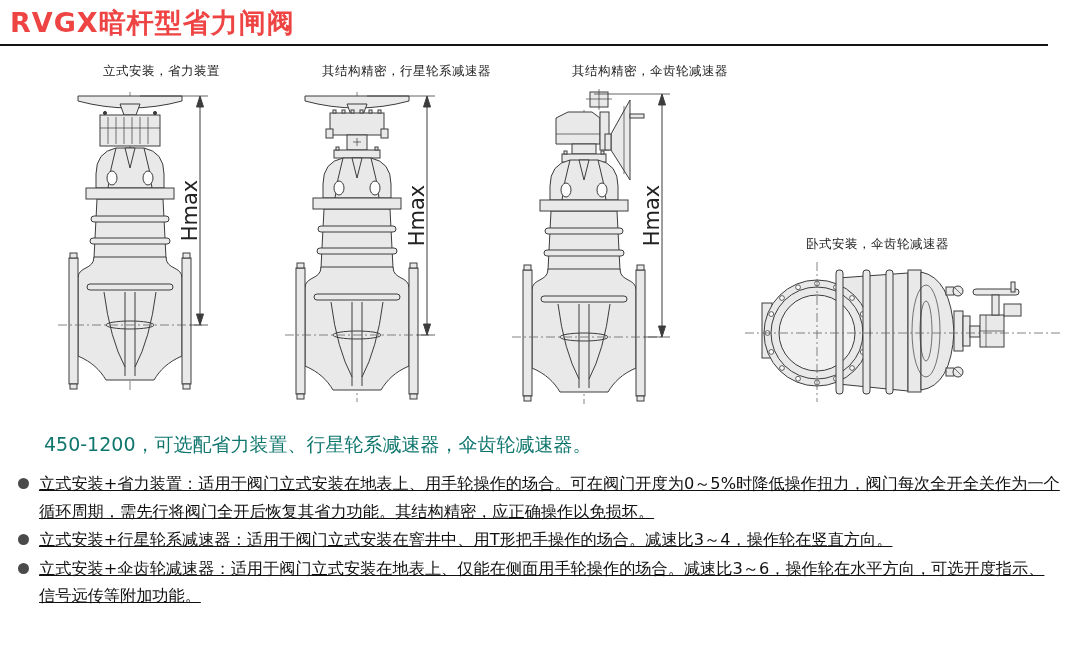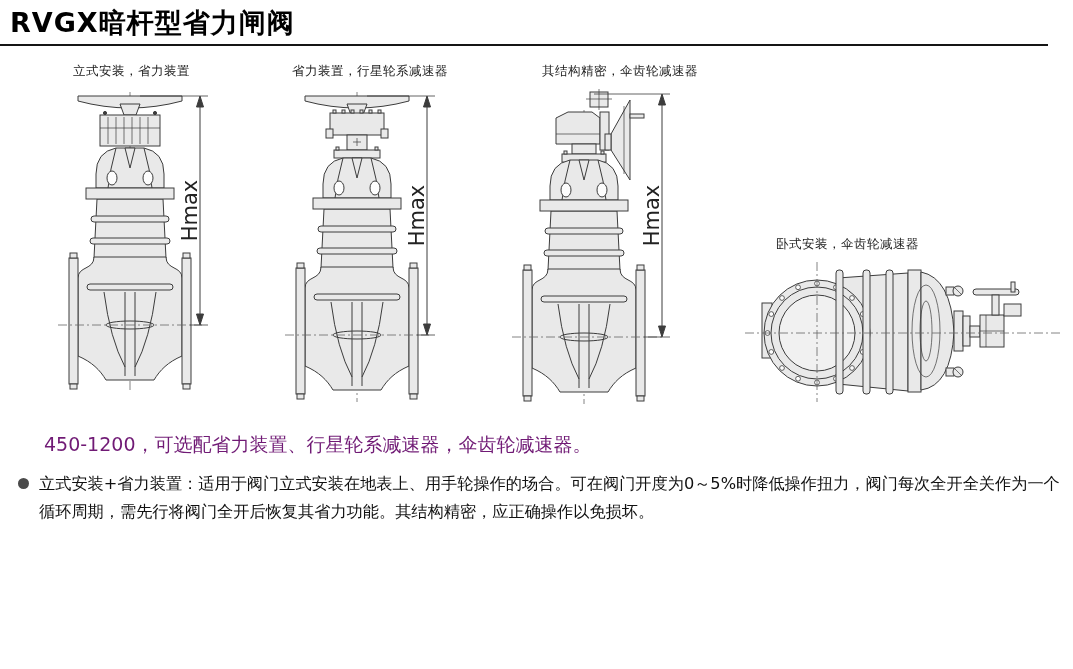--- a/index.html
+++ b/index.html
@@ -3,61 +3,61 @@
 <meta charset="utf-8">
 <style>
   html,body{margin:0;padding:0;}
   body{
     width:1073px;height:669px;position:relative;background:#ffffff;
     font-family:"DejaVu Sans",sans-serif;overflow:hidden;
     -webkit-font-smoothing:antialiased;
   }
   .abs{position:absolute;}
   .page-title{
-    left:10px;top:5px;font-size:27px;font-weight:bold;color:#000000;
+    left:10px;top:5px;font-size:27px;font-weight:bold;color:#ef4444;
     letter-spacing:1px;white-space:nowrap;
   }
   .title-rule{left:0;top:44px;width:1048px;height:2px;background:#151515;}
   .diagram-caption{
-    font-size:12.5px;color:#1b1b1b;white-space:nowrap;letter-spacing:0.5px;
+    font-size:12.5px;color:#1b1b1b;white-space:nowrap;letter-spacing:0.5px;margin-left:30px;
   }
   .cap1{left:73px;top:63px;}
   .cap2{left:292px;top:63px;}
   .cap3{left:542px;top:63px;}
   .cap4{left:776px;top:236px;}
   .svg1{left:40px;top:86px;}
   .svg2{left:267px;top:86px;}
   .svg3{left:494px;top:86px;}
   .svg4{left:743px;top:256px;}
   .intro-line{
-    left:44px;top:432px;font-size:19px;color:#701a75;white-space:nowrap;
+    left:44px;top:432px;font-size:19px;color:#0f766e;white-space:nowrap;
   }
   .bullet-list{
     left:18px;top:470px;width:1042px;
   }
   .bullet-item{
     display:flex;align-items:flex-start;margin-bottom:1px;
   }
   .bullet-dot{
     width:11px;height:11px;border-radius:50%;background:#4a4a4a;
     margin:8px 10px 0 0;flex-shrink:0;
   }
   .bullet-text{
-    font-size:16.2px;line-height:27.5px;color:#111;
+    font-size:16.2px;line-height:27.5px;color:#111;text-decoration:underline;
   }
   svg{display:block;}
 </style>
 </head>
 <body>
 
 <div class="abs page-title">RVGX暗杆型省力闸阀</div>
 <div class="abs title-rule"></div>
 
 <div class="abs diagram-caption cap1">立式安装，省力装置</div>
-<div class="abs diagram-caption cap2">省力装置，行星轮系减速器</div>
+<div class="abs diagram-caption cap2">其结构精密，行星轮系减速器</div>
 <div class="abs diagram-caption cap3">其结构精密，伞齿轮减速器</div>
 <div class="abs diagram-caption cap4">卧式安装，伞齿轮减速器</div>
 
 <svg id="valve1" class="abs svg1" width="200" height="330" viewBox="0 0 200 330">
     <line x1="90" y1="6" x2="90" y2="306" stroke="#666" stroke-width="0.8" stroke-dasharray="9 3 2 3"></line>
     <path d="M38,10 L142,10 L142,15 Q116,22 90,22 Q64,22 38,15 Z" fill="#e9e9e9" stroke="#3c3c3c" stroke-width="1"></path>
     <path d="M80,18 L100,18 L96,29 L84,29 Z" fill="#e9e9e9" stroke="#3c3c3c" stroke-width="1"></path>
     <rect x="60" y="29" width="60" height="31" fill="#e9e9e9" stroke="#3c3c3c" stroke-width="1"></rect>
     <line x1="68" y1="31" x2="68" y2="58" stroke-width="0.7" stroke="#3c3c3c"></line>
     <line x1="76" y1="31" x2="76" y2="58" stroke-width="0.7" stroke="#3c3c3c"></line>
@@ -245,13 +245,21 @@
     <line x1="74" y1="6" x2="74" y2="146" stroke="#666" stroke-width="0.8" stroke-dasharray="9 3 2 3"></line>
   </svg>
 
 <div class="abs intro-line">450-1200，可选配省力装置、行星轮系减速器，伞齿轮减速器。</div>
 
 <div class="abs bullet-list">
   <div class="bullet-item">
     <span class="bullet-dot"></span>
     <span class="bullet-text">立式安装+省力装置：适用于阀门立式安装在地表上、用手轮操作的场合。可在阀门开度为0～5%时降低操作扭力，阀门每次全开全关作为一个循环周期，需先行将阀门全开后恢复其省力功能。其结构精密，应正确操作以免损坏。</span>
   </div>
+  <div class="bullet-item">
+    <span class="bullet-dot"></span>
+    <span class="bullet-text">立式安装+行星轮系减速器：适用于阀门立式安装在窨井中、用T形把手操作的场合。减速比3～4，操作轮在竖直方向。</span>
+  </div>
+  <div class="bullet-item">
+    <span class="bullet-dot"></span>
+    <span class="bullet-text">立式安装+伞齿轮减速器：适用于阀门立式安装在地表上、仅能在侧面用手轮操作的场合。减速比3～6，操作轮在水平方向，可选开度指示、信号远传等附加功能。</span>
+  </div>
 </div>
 
 </body></html>

